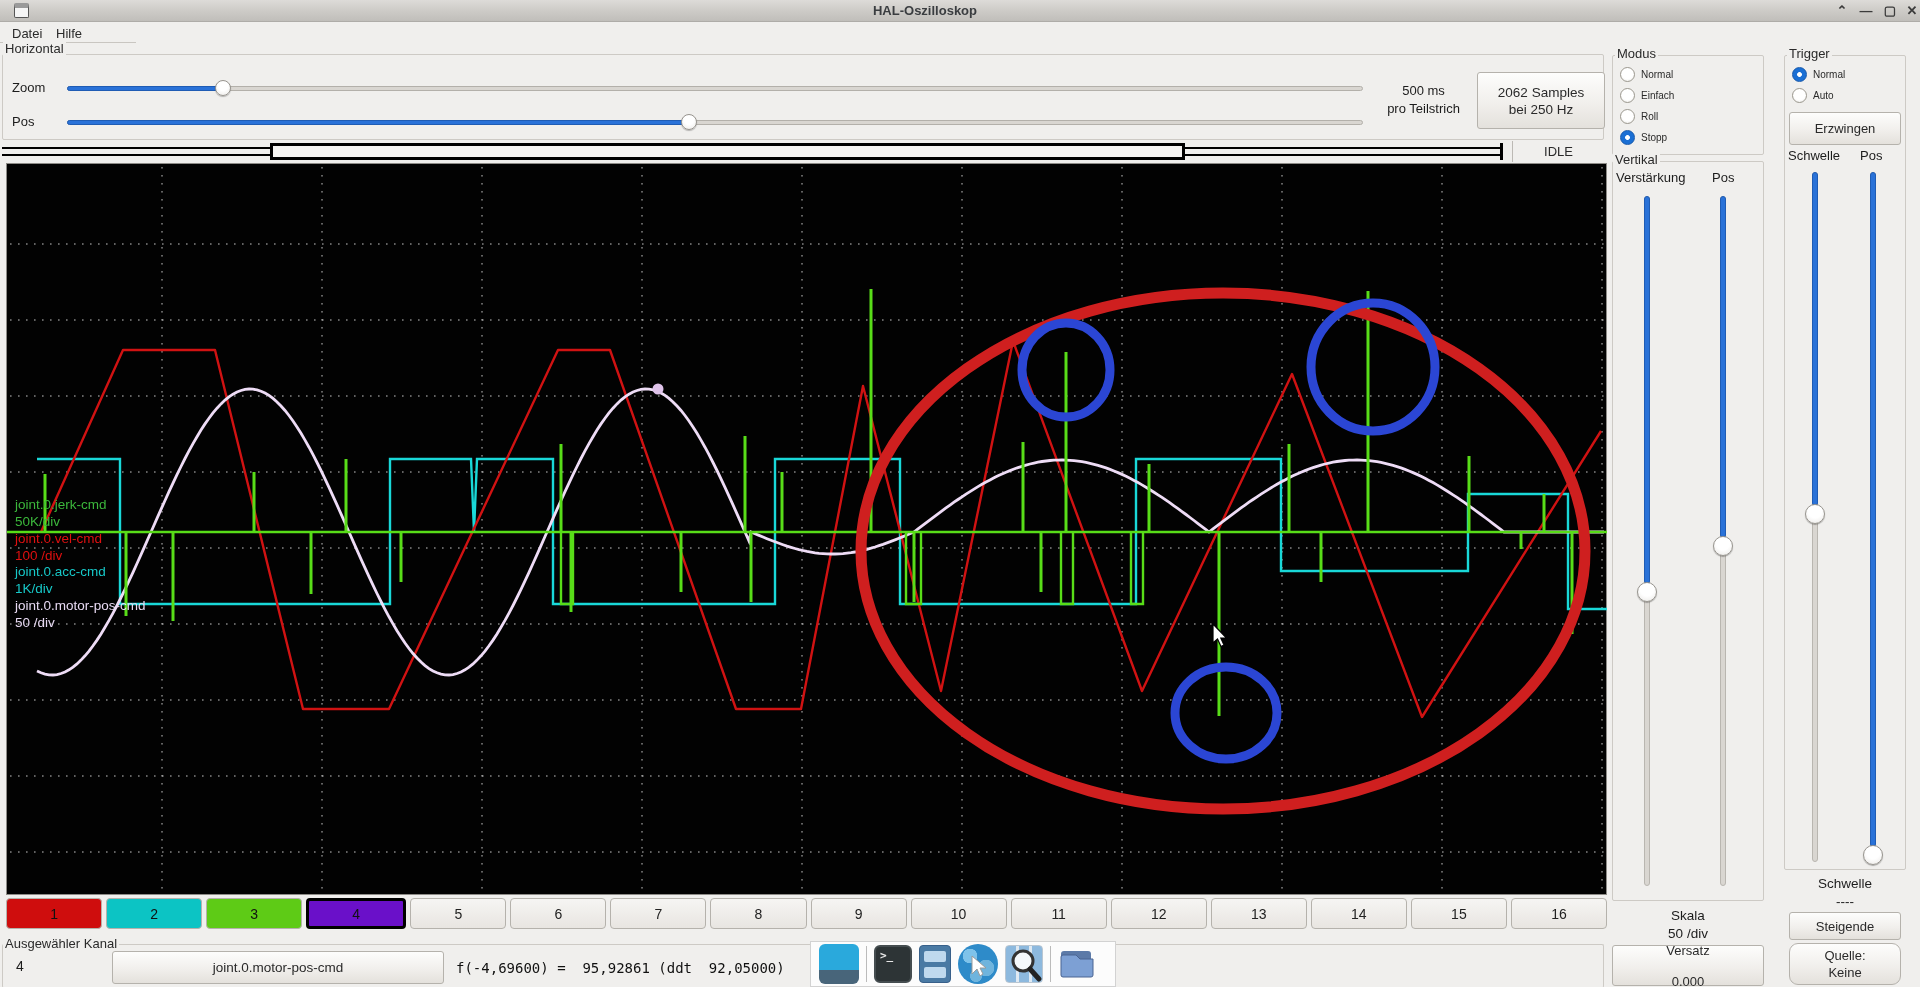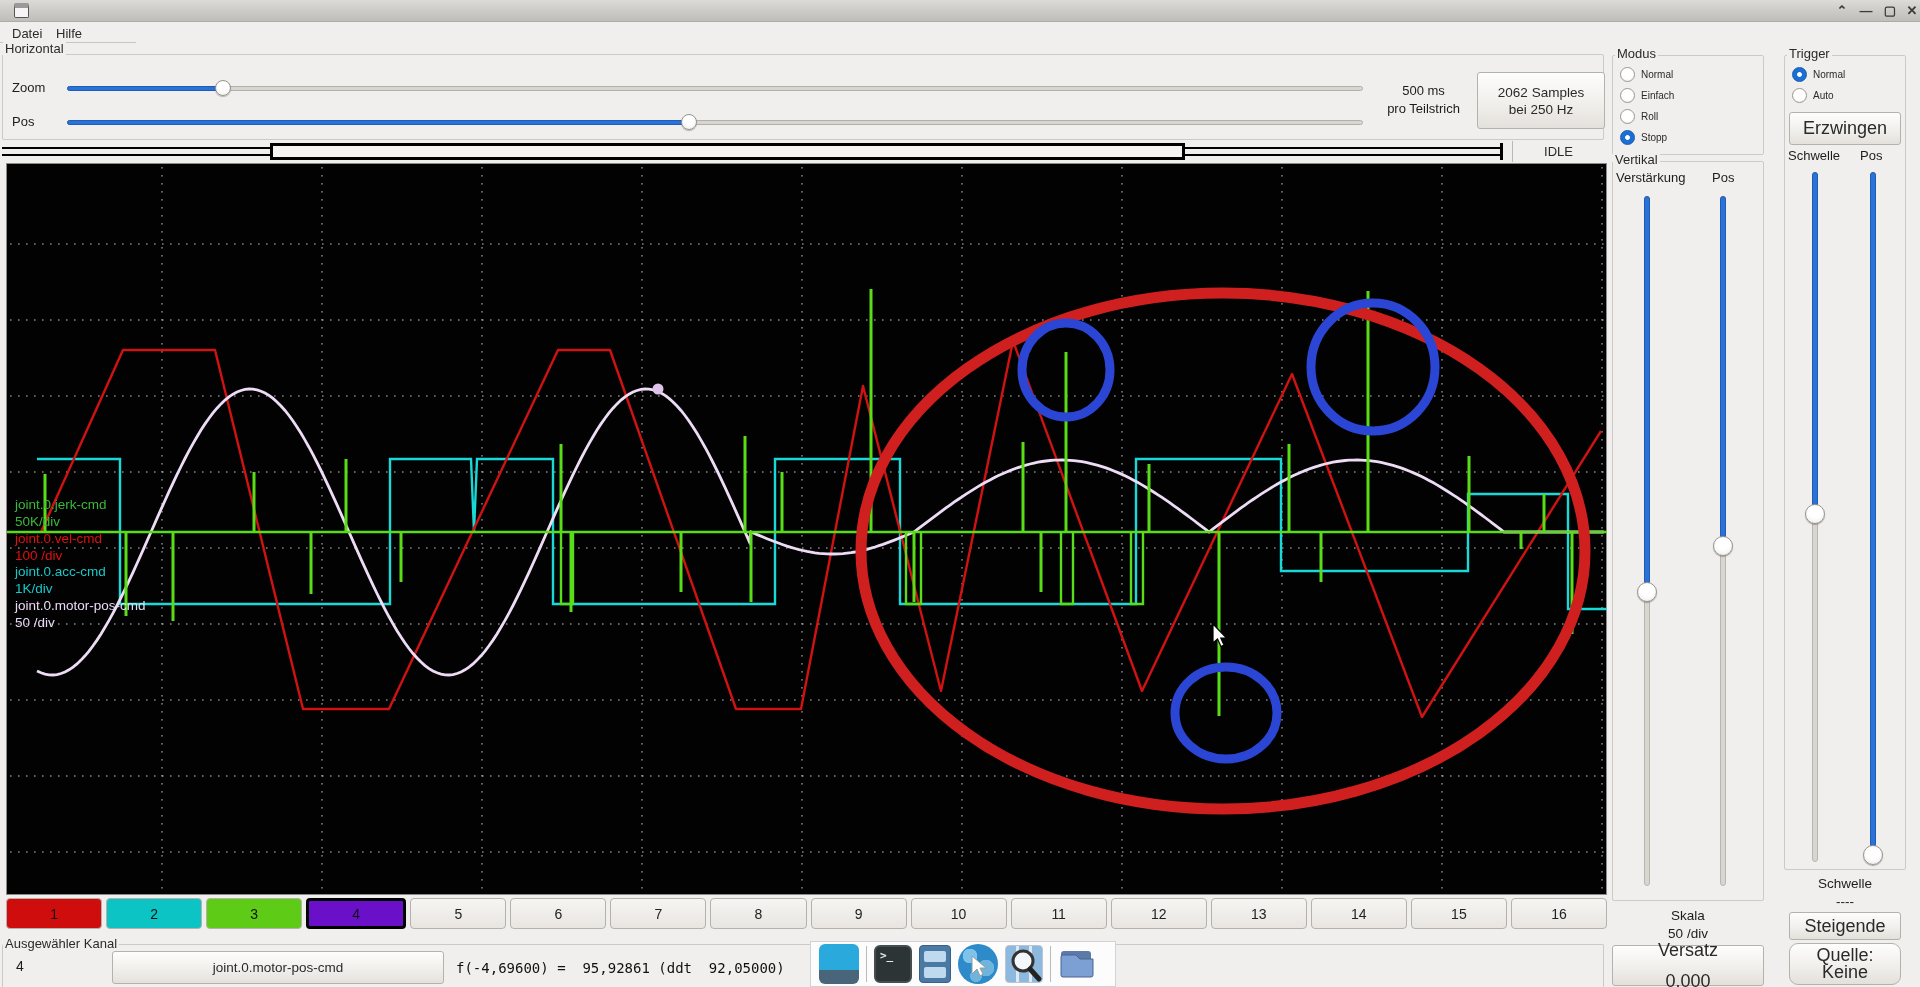--- a/index.html
+++ b/index.html
@@ -36,21 +36,21 @@
   .vslider { position:absolute; width:20px; }
   .vslider .track { position:absolute; left:7px; top:0; bottom:0; width:6px;
     background:#d9d6d1; border:1px solid #b9b6b0; border-radius:3px; }
   .vslider .fill { position:absolute; left:7px; top:0; width:6px;
     background:#2a72d8; border:1px solid #1f5cb4; border-radius:3px; }
   .vslider .handle { position:absolute; left:0; width:20px; height:20px; border-radius:50%;
     background:radial-gradient(circle at 50% 35%,#ffffff 0 45%,#e9e7e4 100%);
     border:1px solid #97948e; box-shadow:0 1px 1px rgba(0,0,0,.3); }
   
   .btn { background:linear-gradient(180deg,#fdfdfc 0%,#f1efec 55%,#e4e1dc 100%);
-    border:1px solid #b5b2ac; border-radius:3px; font-size:18px; color:#2a2a2a;
+    border:1px solid #b5b2ac; border-radius:3px; font-size:13px; color:#2a2a2a;
     display:flex; align-items:center; justify-content:center; text-align:center; }
   .btn.two-line { flex-direction:column; line-height:17px; }
   
   .radio-row { position:relative; height:21px; display:flex; align-items:center; }
   .radio-dot { width:15px; height:15px; border-radius:50%; margin-right:6px;
     background:radial-gradient(circle at 50% 40%,#fff 0 55%,#e6e4e0 100%); border:1px solid #9b988f; }
   .radio-row.on .radio-dot { background:radial-gradient(circle,#ffffff 0 22%,#1a6fd4 30% 100%); border:1px solid #1558ab; }
   .radio-lbl { font-size:10px; color:#2a2a2a; }
   
   .recbar-line { position:absolute; left:2px; top:147px; width:1501px; height:9px;
@@ -77,20 +77,21 @@
   .dock { position:absolute; left:810px; top:941px; width:306px; height:46px;
     background:#fcfcfc; border:1px solid #d2d2d2; display:flex; align-items:center; gap:7px; padding:0 8px; }
   .dock .sep { width:1px; height:36px; background:#bbb; }
   .dicon { width:38px; height:38px; position:relative; }
 </style>
 </head>
 <body>
 
 <div class="titlebar">
   <div class="win-icon"></div>
+  <div class="title-text">HAL-Oszilloskop</div>
   <div class="win-btn" style="left:1832px">⌃</div>
   <div class="win-btn" style="left:1856px">—</div>
   <div class="win-btn" style="left:1880px">▢</div>
   <div class="win-btn" style="left:1902px">✕</div>
 </div>
 
 <div class="menubar">
   <div class="menu-item" style="left:6px">Datei</div>
   <div class="menu-item" style="left:50px">Hilfe</div>
   <div class="rule"></div>

